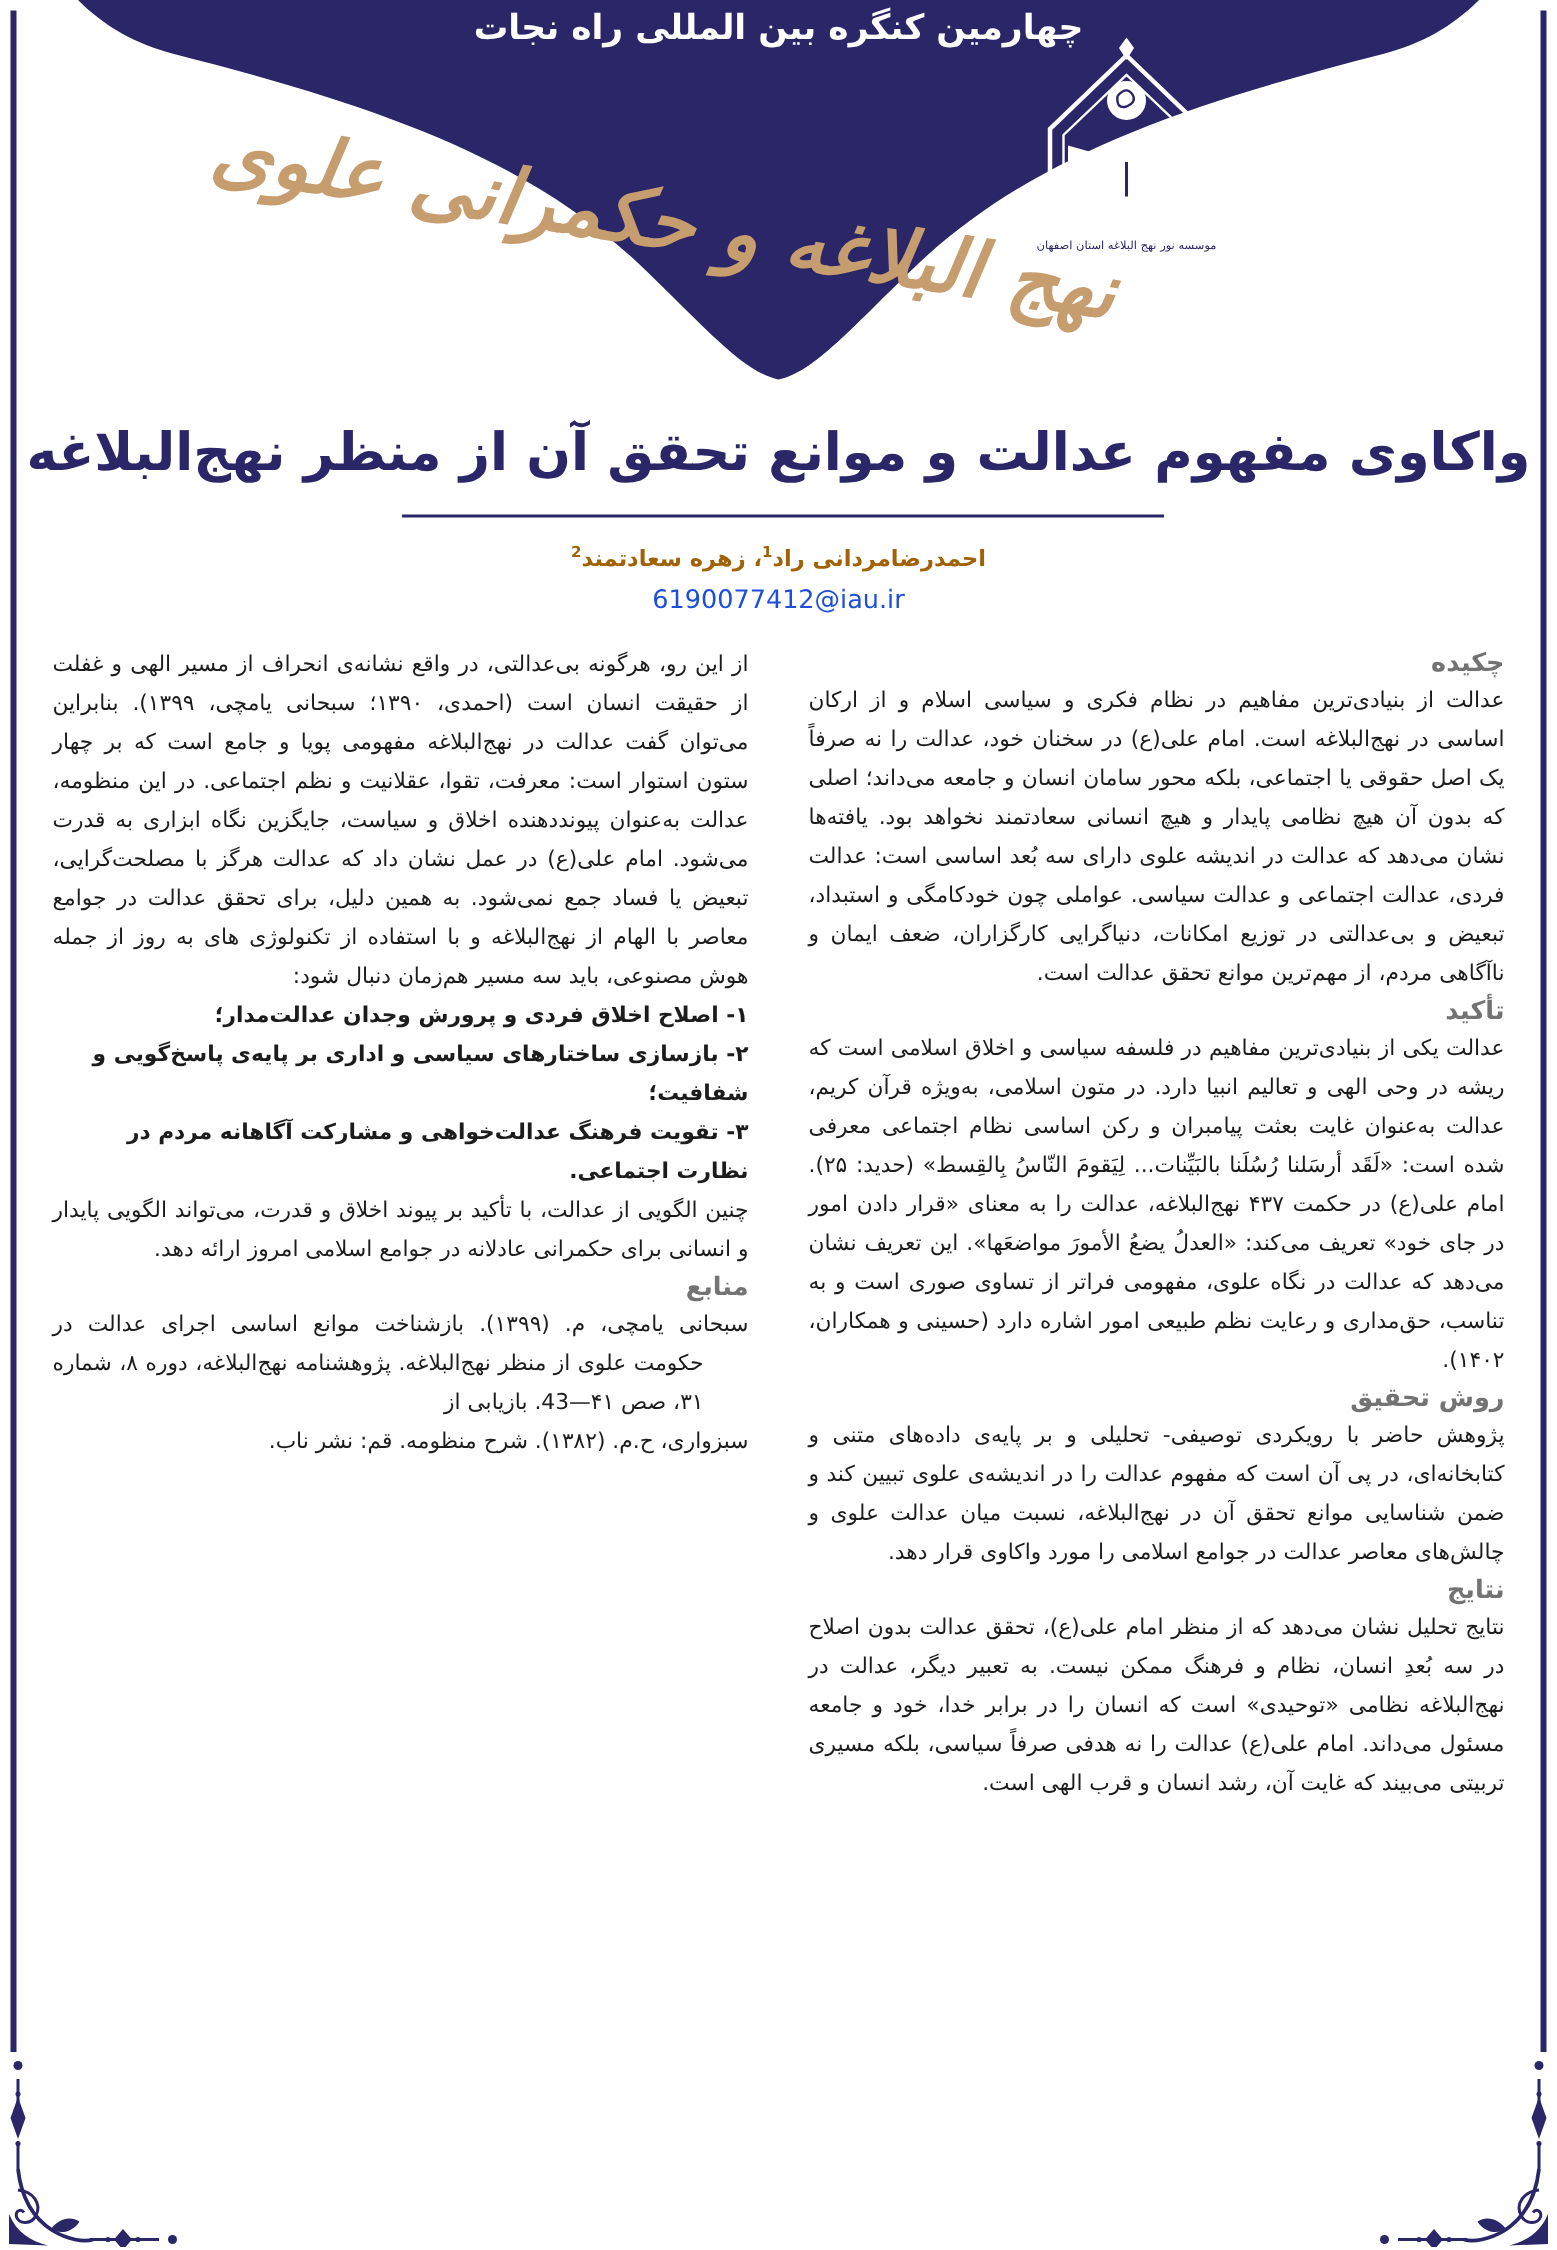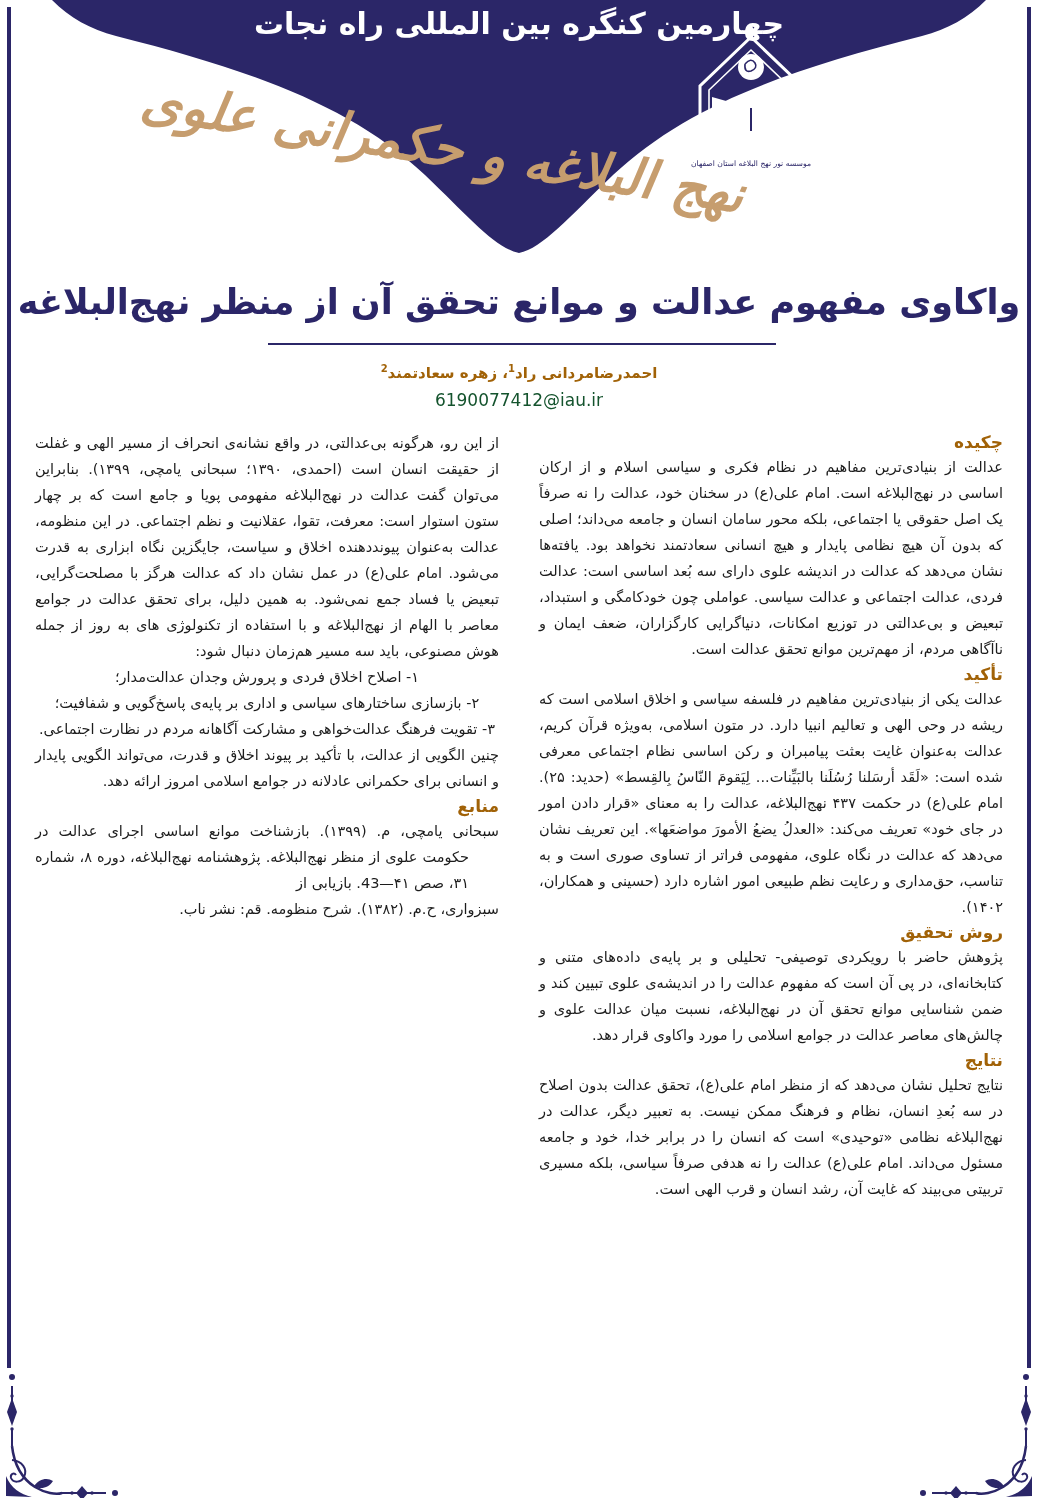--- a/index.html
+++ b/index.html
@@ -14,60 +14,60 @@
   
   .side-rule{position:absolute;top:7px;width:4px;height:1361px;background:#2b2668;}
   .side-rule.left{left:7px;}
   .side-rule.right{left:1027px;}
 
   
   .header-svg{position:absolute;top:0;left:0;}
   .congress-title{
     position:absolute;top:6px;left:0;right:0;
     text-align:center;color:#ffffff;
-    font-size:30px;font-weight:bold;letter-spacing:0.5px;
+    font-size:23px;font-weight:bold;letter-spacing:0.5px;
   }
 
   
   .paper-title{
     position:absolute;top:282px;left:0;right:0;
     text-align:center;color:#2b2668;
     font-size:35px;font-weight:800;
   }
   .title-divider{
     position:absolute;top:343px;left:268px;width:508px;height:2px;background:#2b2668;
   }
   .authors-line{
     position:absolute;top:363px;left:0;right:0;
     text-align:center;color:#a16207;font-size:15px;font-weight:bold;
   }
   .authors-line sup{font-size:10px;}
   .author-email{
     position:absolute;top:390px;left:0;right:0;
-    text-align:center;color:#14532d;font-size:17px;
+    text-align:center;color:#1d4ed8;font-size:17px;
     direction:ltr;font-family:"DejaVu Sans", sans-serif;
   }
 
   
   .columns{
     position:absolute;top:430px;left:35px;width:968px;
     display:flex;gap:40px;direction:rtl;
   }
   .col{width:464px;color:#1c1c1c;font-size:14.5px;line-height:26px;}
   .col p{margin:0;text-align:justify;}
   h3.sec{
-    margin:0;color:#a16207;font-size:17px;font-weight:bold;line-height:24px;
+    margin:0;color:#737373;font-size:17px;font-weight:bold;line-height:24px;
   }
   .sec-abstract-h{margin-bottom:5px;}
   .sec-intro-h{margin-top:11px;margin-bottom:4px;}
   .sec-method-h{margin-top:38px;margin-bottom:6px;}
   .sec-results-h{margin-top:92px;margin-bottom:6px;}
   .sec-refs-h{margin-top:88px;margin-bottom:14px;}
   .col-left .cont{}
-  .list-line{text-align:center;}
+  .list-line{text-align:right;font-weight:bold;}
   .ref{
     margin:0 0 13px 0;
     padding-right:30px;text-indent:-30px;
     text-align:justify;
   }
   
   .ornament{position:absolute;top:1372px;}
   .ornament.left{left:4px;}
   .ornament.right{left:904px;transform:scaleX(-1);}
 </style>

